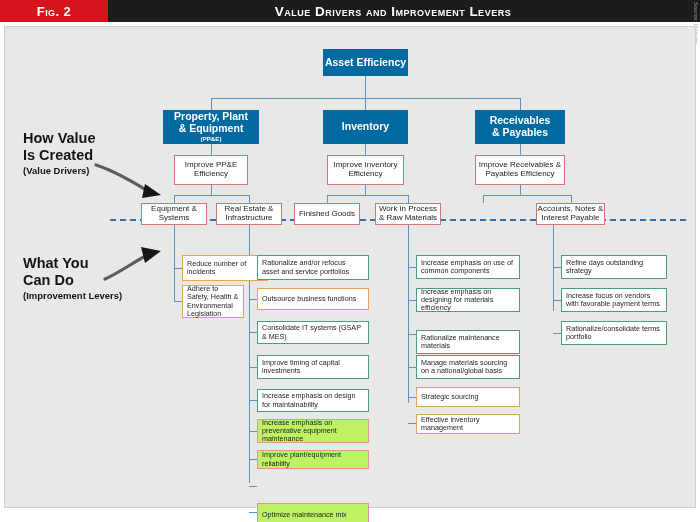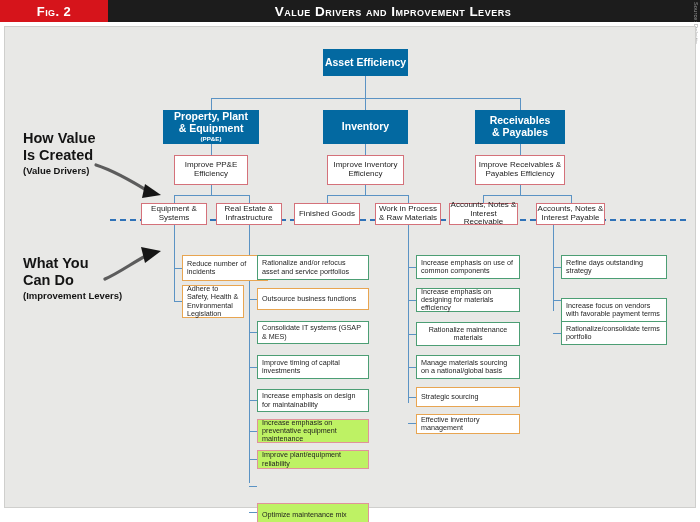--- a/index.html
+++ b/index.html
@@ -237,23 +237,20 @@
     </div>
     <div class="box white-red" style="left:211px;top:176px;width:66px;height:22px;">
       <span>Real Estate &amp; Infrastructure</span>
     </div>
     <div class="box white-red" style="left:289px;top:176px;width:66px;height:22px;">
       <span>Finished Goods</span>
     </div>
     <div class="box white-red" style="left:370px;top:176px;width:66px;height:22px;">
       <span>Work in Process &amp; Raw Materials</span>
     </div>
-    <div class="box white-red" style="left:444px;top:176px;width:69px;height:22px;">
-      <span>Accounts, Notes &amp; Interest Receivable</span>
-    </div>
     <div class="box white-red" style="left:531px;top:176px;width:69px;height:22px;">
       <span>Accounts, Notes &amp; Interest Payable</span>
     </div>
 
     <div class="box lev-orange" style="left:177px;top:228px;width:86px;height:26px;">
       <span>Reduce number of incidents</span>
     </div>
     <div class="box lev-orange" style="left:177px;top:258px;width:62px;height:33px;">
       <span>Adhere to Safety, Health &amp; Environ­mental Legislation</span>
     </div>
@@ -285,37 +282,37 @@
     <div class="box lev-red" style="left:252px;top:498px;width:112px;height:35px;">
       <span>Improve focus on critical assets</span>
     </div>
 
     <div class="box lev-green" style="left:411px;top:228px;width:104px;height:24px;">
       <span>Increase emphasis on use of common components</span>
     </div>
     <div class="box lev-green" style="left:411px;top:261px;width:104px;height:24px;">
       <span>Increase emphasis on designing for materials efficiency</span>
     </div>
-    <div class="box lev-green" style="left:411px;top:295px;width:104px;height:24px;text-align:center;">
+    <div class="box lev-green" style="left:411px;top:303px;width:104px;height:24px;">
       <span>Rationalize maintenance materials</span>
     </div>
     <div class="box lev-green" style="left:411px;top:328px;width:104px;height:24px;">
       <span>Manage materials sourcing on a national/global basis</span>
     </div>
     <div class="box lev-orange" style="left:411px;top:360px;width:104px;height:20px;">
       <span>Strategic sourcing</span>
     </div>
     <div class="box lev-orange" style="left:411px;top:387px;width:104px;height:20px;">
       <span>Effective inventory management</span>
     </div>
 
     <div class="box lev-green" style="left:556px;top:228px;width:106px;height:24px;">
       <span>Refine days outstanding strategy</span>
     </div>
-    <div class="box lev-green" style="left:556px;top:261px;width:106px;height:24px;margin-top:10px;">
+    <div class="box lev-green" style="left:556px;top:261px;width:106px;height:24px;">
       <span>Increase focus on vendors with favorable payment terms</span>
     </div>
     <div class="box lev-green" style="left:556px;top:294px;width:106px;height:24px;">
       <span>Rationalize/consolidate terms portfolio</span>
     </div>
 
   </div>
 </div>
 
 </body></html>

